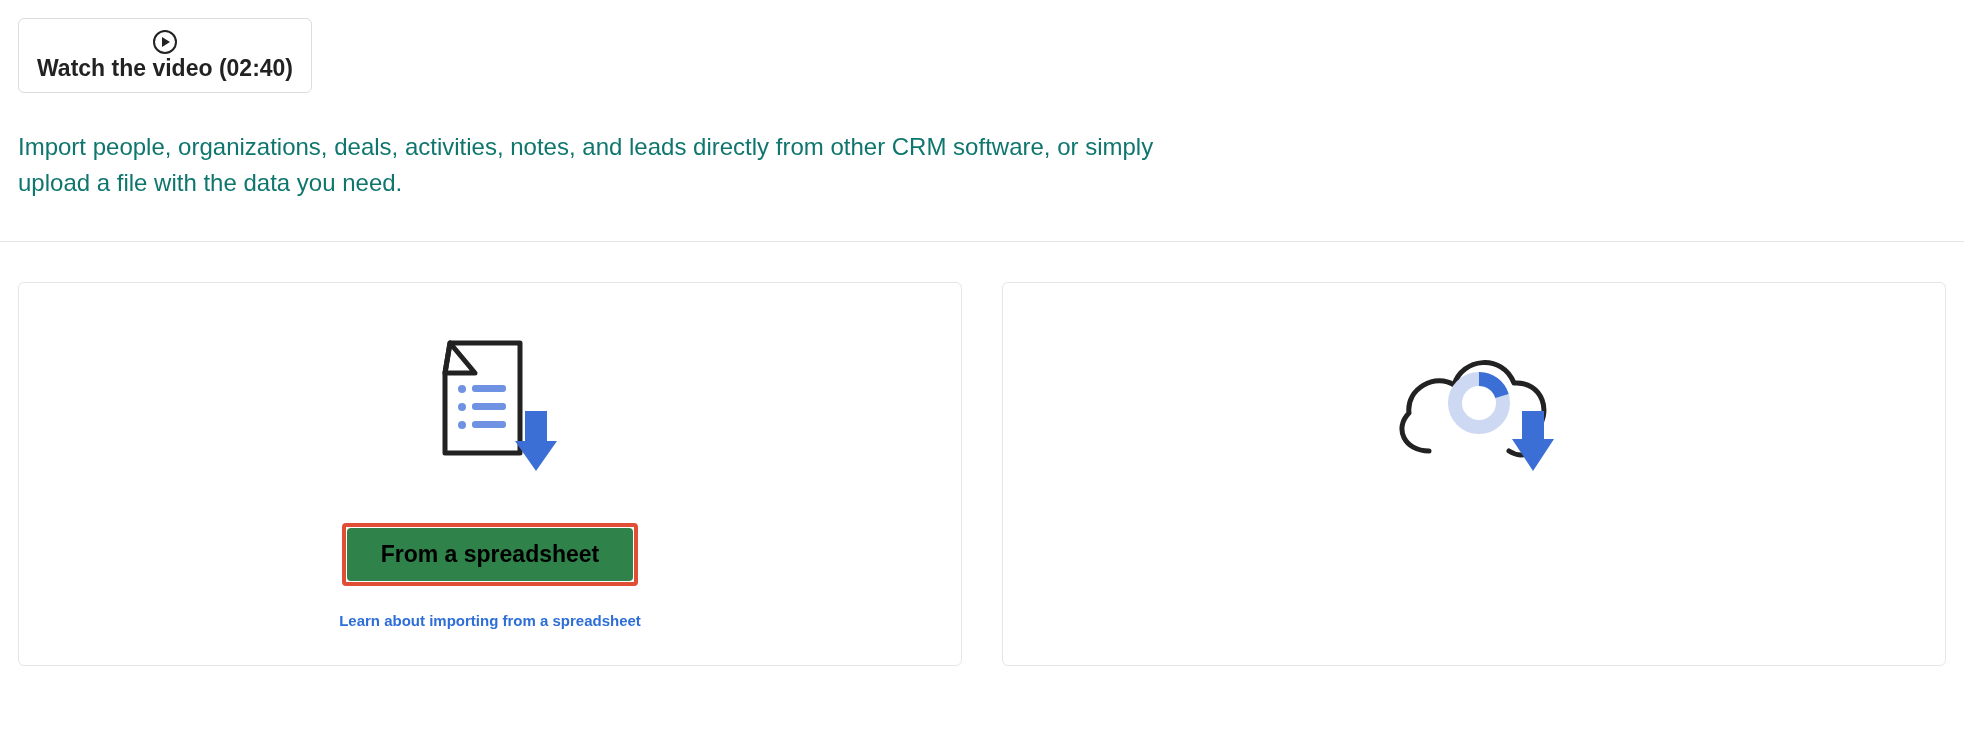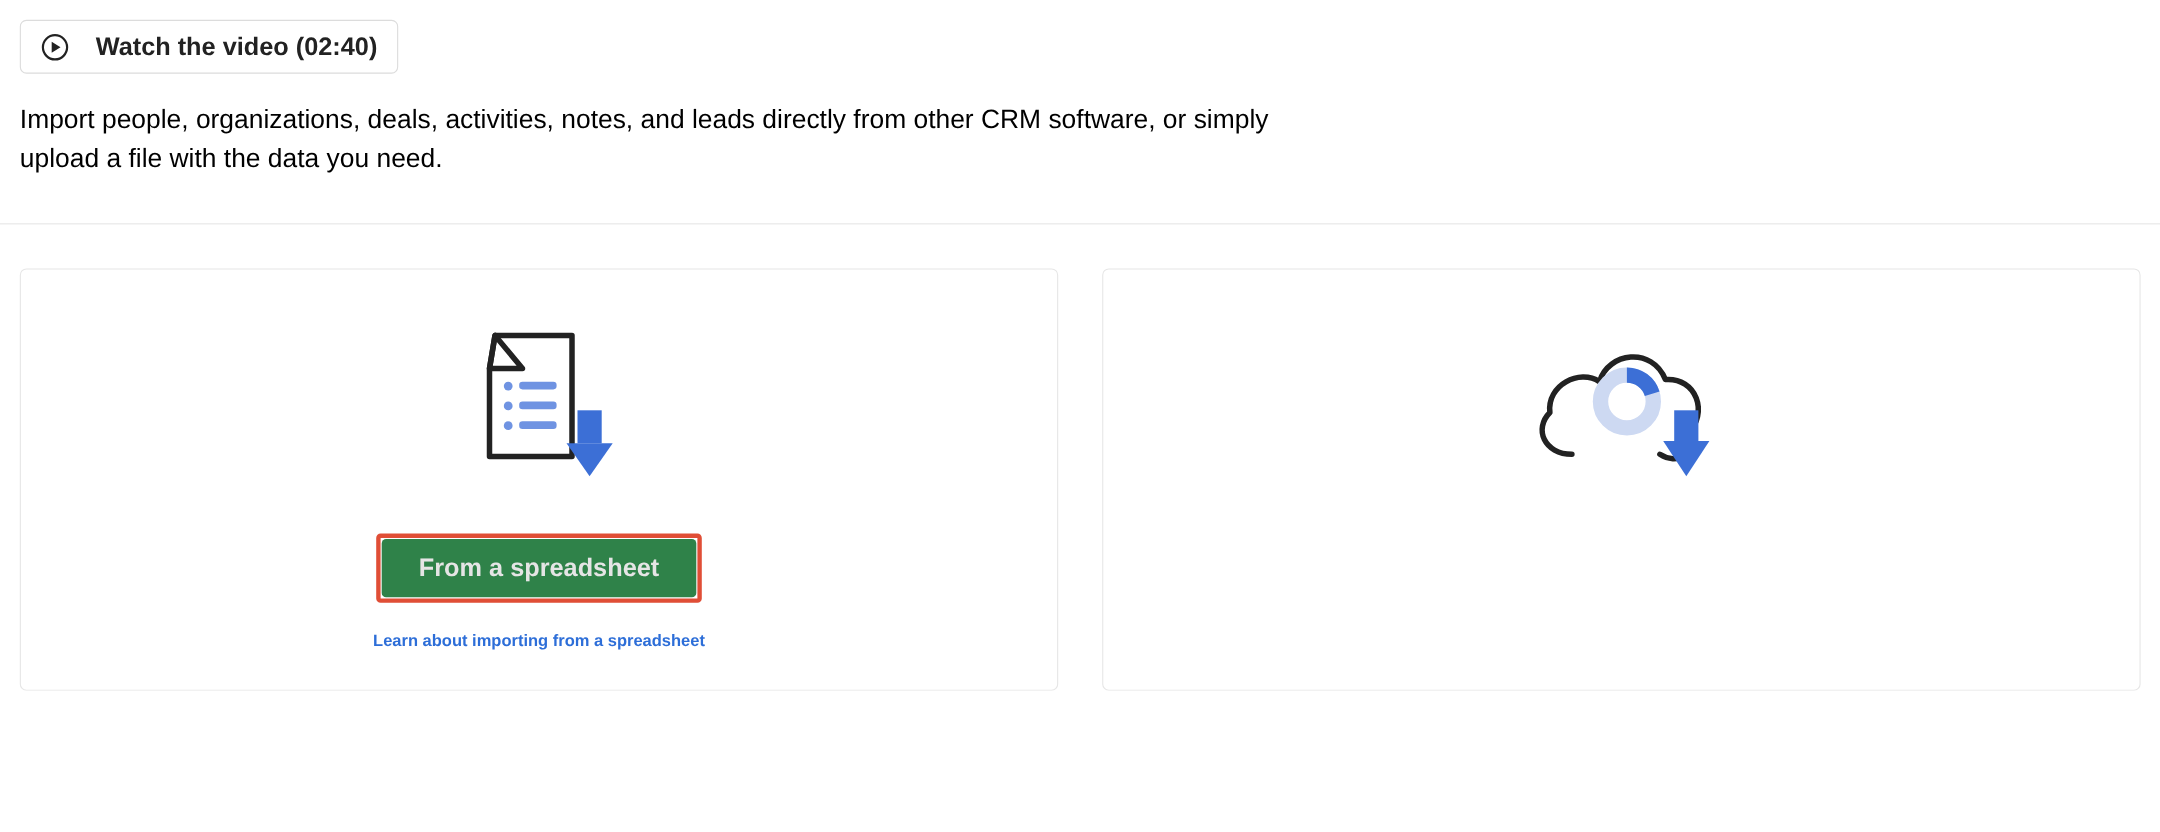--- a/index.html
+++ b/index.html
@@ -18,43 +18,44 @@
     }
     .page-title {
       font-size: 42px;
       font-weight: 400;
       color: #222;
       letter-spacing: -0.5px;
     }
     .watch-video-button {
       display: flex;
       align-items: center;
-      gap: 24px;
+      gap: 0;
       background: #ffffff;
       border: 1.5px solid #dcdcdc;
       border-radius: 6px;
       padding: 10px 18px;
       font-size: 23px;
       font-weight: 600;
       color: #222;
       cursor: pointer;
       white-space: nowrap;
+      flex-direction: column;
     }
     .play-icon-svg {
       width: 26px;
       height: 26px;
       stroke: #222;
       stroke-width: 2;
       fill: none;
     }
     .intro-text {
       font-size: 24px;
       line-height: 1.5;
-      color: #000000;
-      margin-top: 24px;
+      color: #0f766e;
+      margin-top: 36px;
       max-width: 1160px;
     }
     .divider {
       border: none;
       border-top: 1.5px solid #e6e6e6;
       margin-top: 40px;
       margin-left: -18px;
       margin-right: -18px;
     }
     .cards-row {
@@ -84,21 +85,21 @@
       margin-top: 40px;
       padding: 5px;
       border-radius: 4px;
     }
     .primary-button-wrap.highlighted {
       border: 4px solid #e04e36;
       padding: 1px;
     }
     .primary-button {
       background: #2f8249;
-      color: #e5e5e5;
+      color: #000000;
       font-size: 23px;
       font-weight: 600;
       border: none;
       border-radius: 4px;
       padding: 13px 34px;
       cursor: pointer;
     }
     .learn-link {
       display: inline-block;
       margin-top: 26px;

